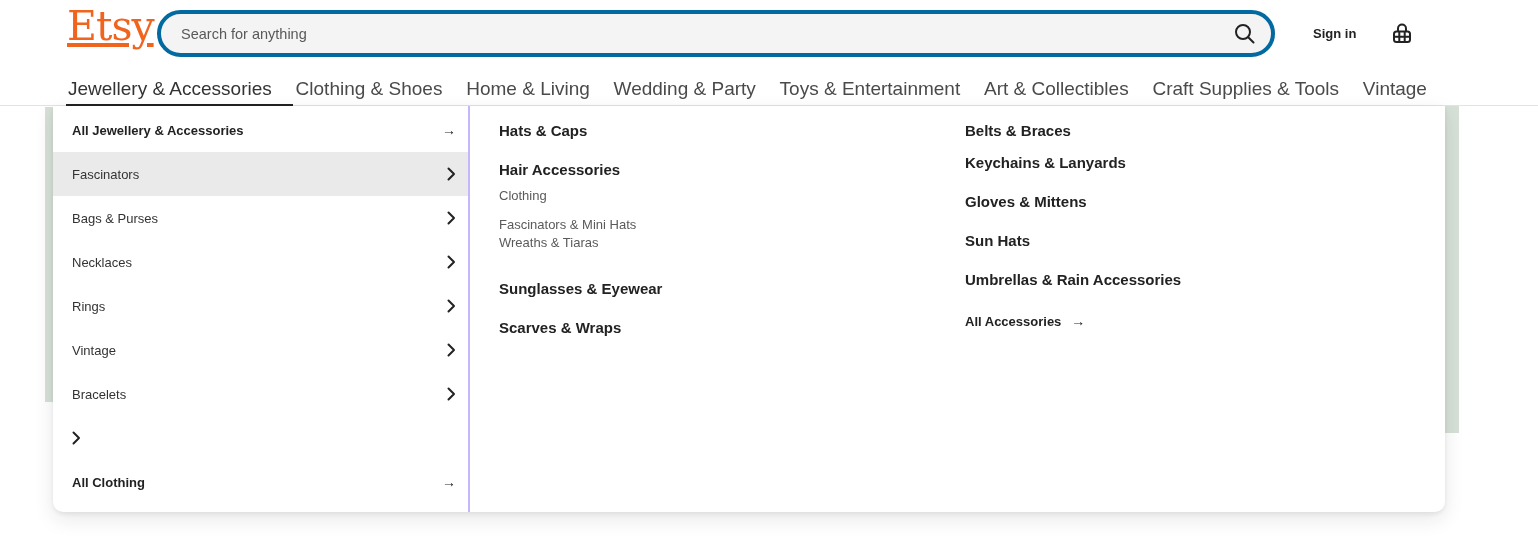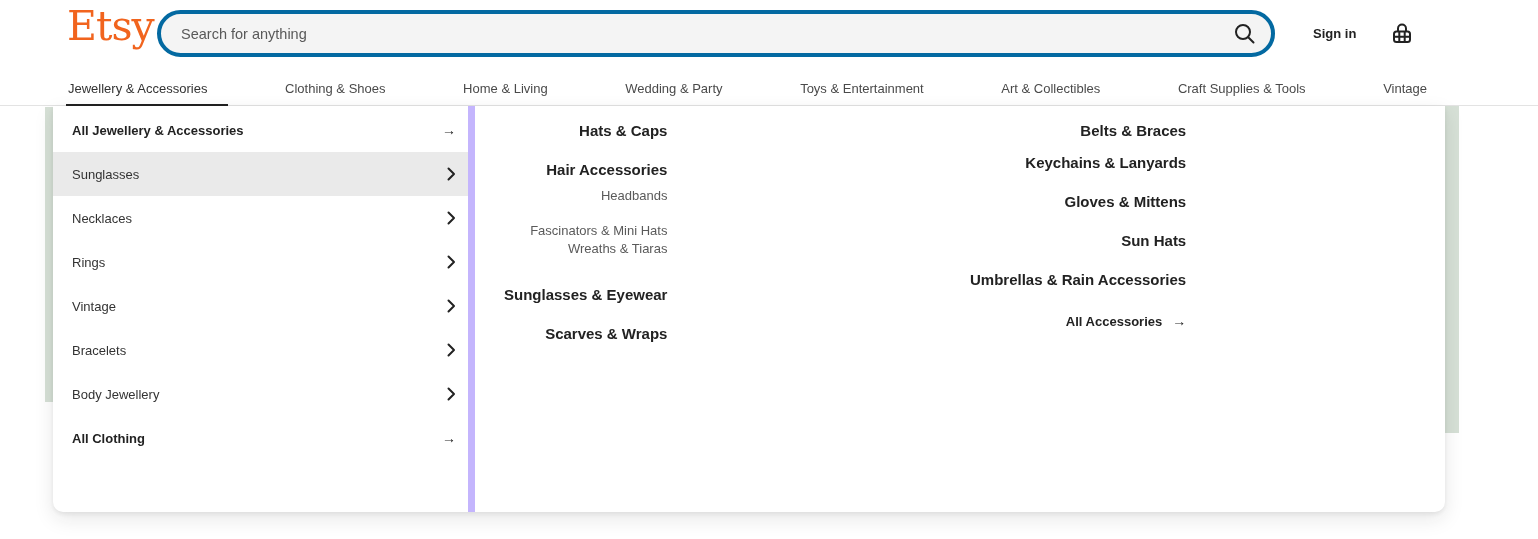--- a/index.html
+++ b/index.html
@@ -8,21 +8,21 @@
     position:relative; overflow:hidden; background:#ffffff;
     font-family:"Liberation Sans","DejaVu Sans",sans-serif; color:#222;
   }
   a { text-decoration:none; color:inherit; }
 
   
   .logo {
     position:absolute; left:67px; top:6px;
     font-family:"DejaVu Serif","Liberation Serif",serif;
     font-size:41px; font-weight:500; line-height:1; letter-spacing:-1px;
-    color:#F1641E; cursor:pointer;
+    color:#F1641E; cursor:pointer;text-decoration:underline;
   }
   .search {
     position:absolute; left:157px; top:10px; width:1118px; height:47px;
     border:4px solid #0369a1; border-radius:24px; background:#f4f4f4;
     display:flex; align-items:center; overflow:hidden;
   }
   .search input {
     flex:1; height:100%; border:none; background:transparent; outline:none;
     padding-left:20px; font-size:14.5px; color:#222;
     font-family:"Liberation Sans","DejaVu Sans",sans-serif;
@@ -46,21 +46,21 @@
   .nav {
     position:absolute; left:0; top:72px; width:1538px; height:34px;
     border-bottom:1px solid #e3e3e3;
   }
   .nav-inner {
     position:absolute; left:68px; right:111px; top:0; height:100%;
     display:flex; justify-content:space-between; align-items:stretch;
   }
   .tab {
     position:relative; display:flex; align-items:center;
-    font-size:13px; color:#4a4a4a; cursor:pointer; white-space:nowrap;
+    font-size:19px; color:#4a4a4a; cursor:pointer; white-space:nowrap;
   }
   .tab.active { color:#333; }
   .tab.active::after {
     content:""; position:absolute; left:-2px; right:-21px; bottom:-2px;
     height:3px; background:#222;
   }
 
   
   .strip { position:absolute; background:#d6e0d6; }
   .strip.left  { left:45px;  top:107px; width:8px;  height:295px; }
@@ -78,31 +78,30 @@
     font-size:13px; color:#333; cursor:pointer;
   }
   .srow .lbl { flex:1; }
   .srow.sel { background:#eaeaea; }
   .srow.em  { font-weight:700; color:#222; }
   .srow .chev { display:flex; align-items:center; }
   .arrow { font-weight:700; font-size:14px; color:#222; margin-left:8px; }
 
   .content {
     position:absolute; left:415px; right:0; top:0; height:100%;
-    border-left:7px solid #c4b5fd;
-    text-align:right;
+    border-left:2px solid #c4b5fd;
   }
   .col  { position:absolute; top:0; padding-top:15px; }
   .col1 { left:29px; }
   .col2 { left:495px; }
   .mh    { display:block; font-size:15px; font-weight:700; color:#222; line-height:20px; cursor:pointer; }
   .ms    { display:block; font-size:13px; color:#5a5a5a; line-height:18px; cursor:pointer; }
   .mlink { display:block; font-size:13px; font-weight:700; color:#222; line-height:18px; cursor:pointer; }
   .mlink .arrow { margin-left:10px; }
-  .g7{margin-top:7px}.g11{margin-top:17px}.g12{}
+  .g7{margin-top:7px}.g11{margin-top:11px}.g12{}
   .g18{margin-top:12px}.g19{margin-top:19px}.g27{margin-top:27px}.g33{margin-top:22px}
 
   svg { display:block; }
 </style>
 </head>
 <body>
 
 <div>
 
   <header>
@@ -146,21 +145,29 @@
   <div class="strip right"></div>
 
   <div class="panel">
 
     <aside class="sidebar">
       <a class="srow em">
         <span class="lbl">All Jewellery &amp; Accessories</span>
         <span class="arrow">→</span>
       </a>
       <a class="srow sel">
-        <span class="lbl">Sunglasses</span>
+        <span class="lbl">Fascinators</span>
+        <span class="chev">
+          <svg width="9" height="14" viewBox="0 0 9 14" fill="none" stroke="#222" stroke-width="2" stroke-linecap="round" stroke-linejoin="round">
+              <path d="M1.5 1.5L7 7l-5.5 5.5"></path>
+            </svg>
+        </span>
+      </a>
+      <a class="srow">
+        <span class="lbl">Bags &amp; Purses</span>
         <span class="chev">
           <svg width="9" height="14" viewBox="0 0 9 14" fill="none" stroke="#222" stroke-width="2" stroke-linecap="round" stroke-linejoin="round">
               <path d="M1.5 1.5L7 7l-5.5 5.5"></path>
             </svg>
         </span>
       </a>
       <a class="srow">
         <span class="lbl">Necklaces</span>
         <span class="chev">
           <svg width="9" height="14" viewBox="0 0 9 14" fill="none" stroke="#222" stroke-width="2" stroke-linecap="round" stroke-linejoin="round">
@@ -186,39 +193,38 @@
       </a>
       <a class="srow">
         <span class="lbl">Bracelets</span>
         <span class="chev">
           <svg width="9" height="14" viewBox="0 0 9 14" fill="none" stroke="#222" stroke-width="2" stroke-linecap="round" stroke-linejoin="round">
               <path d="M1.5 1.5L7 7l-5.5 5.5"></path>
             </svg>
         </span>
       </a>
       <a class="srow">
-        <span class="lbl">Body Jewellery</span>
         <span class="chev">
           <svg width="9" height="14" viewBox="0 0 9 14" fill="none" stroke="#222" stroke-width="2" stroke-linecap="round" stroke-linejoin="round">
               <path d="M1.5 1.5L7 7l-5.5 5.5"></path>
             </svg>
         </span>
       </a>
       <a class="srow em">
         <span class="lbl">All Clothing</span>
         <span class="arrow">→</span>
       </a>
     </aside>
 
     <div class="content">
 
       <div class="col col1">
         <a class="mh">Hats &amp; Caps</a>
         <a class="mh g19">Hair Accessories</a>
-        <a class="ms g7">Headbands</a>
+        <a class="ms g7">Clothing</a>
         <a class="ms g11">Fascinators &amp; Mini Hats</a>
         <a class="ms g12">Wreaths &amp; Tiaras</a>
         <a class="mh g27">Sunglasses &amp; Eyewear</a>
         <a class="mh g19">Scarves &amp; Wraps</a>
       </div>
 
       <div class="col col2">
         <a class="mh">Belts &amp; Braces</a>
         <a class="mh g18">Keychains &amp; Lanyards</a>
         <a class="mh g19">Gloves &amp; Mittens</a>

